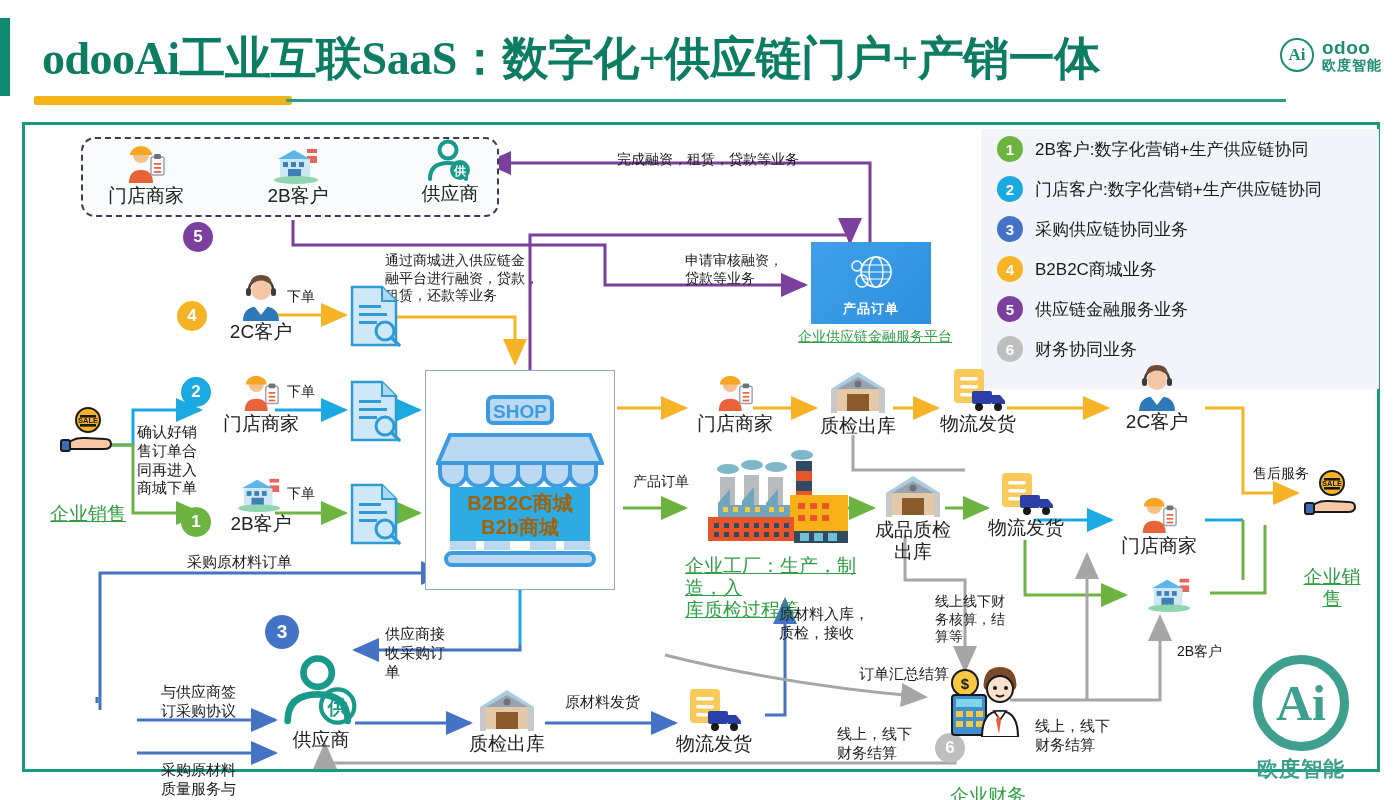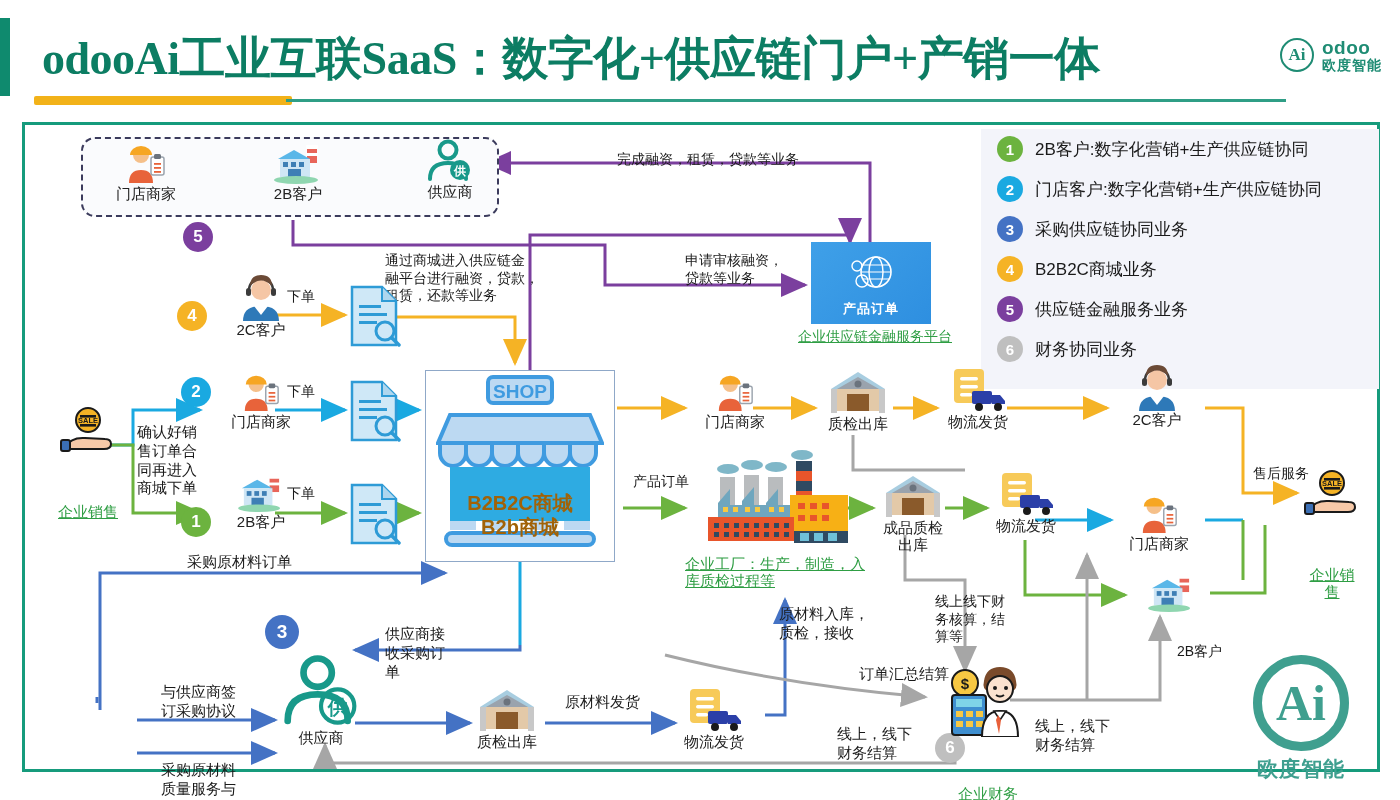--- a/index.html
+++ b/index.html
@@ -47,40 +47,40 @@
   .legend-num {
     width:26px; height:26px; border-radius:50%; flex:0 0 26px;
     color:#fff; font-weight:bold; font-size:15px;
     display:flex; align-items:center; justify-content:center;
     margin-right:12px;
   }
   .legend-label { font-size:17px; color:#1a1a1a; white-space:nowrap; }
 
   
   .node { position:absolute; text-align:center; }
-  .node-label { font-size:15px; color:#222; white-space:nowrap; line-height:1.15; }
+  .node-label { font-size:19px; color:#222; white-space:nowrap; line-height:1.15; }
   .node-label.green { color:#2f9e44; text-decoration:underline;margin-top:48px; }
   .flow-text { position:absolute; font-size:14px; color:#1a1a1a; line-height:1.25; white-space:pre-line; }
   .step-badge {
     position:absolute; width:30px; height:30px; border-radius:50%;
     color:#fff; font-weight:bold; font-size:17px;
     display:flex; align-items:center; justify-content:center;
   }
 
   
   #dashed-box {
     position:absolute; left:56px; top:12px; width:418px; height:80px;
     border:2.5px dashed #3b3b5c; border-radius:14px; background:#fafbfd;
   }
 
   
   #mall-box {
-    position:absolute; left:400px; top:245px; width:190px; height:192px;
+    position:absolute; left:400px; top:245px; width:190px; height:220px;
     border:1px solid #8fa8c8; background:#fff;
-    display:flex; flex-direction:column; align-items:center; 
+    display:flex; flex-direction:column; align-items:center; justify-content:center;
   }
   #mall-caption {
     position:absolute; left:0; right:0; top:120px;
     color:#a16207; font-weight:bold; font-size:20px; line-height:1.2; text-align:center;
   }
 
   
   #fin-tile {
     position:absolute; left:786px; top:117px; width:120px; height:82px;
     background:linear-gradient(135deg,#3fa0e8,#2e8fe0);

